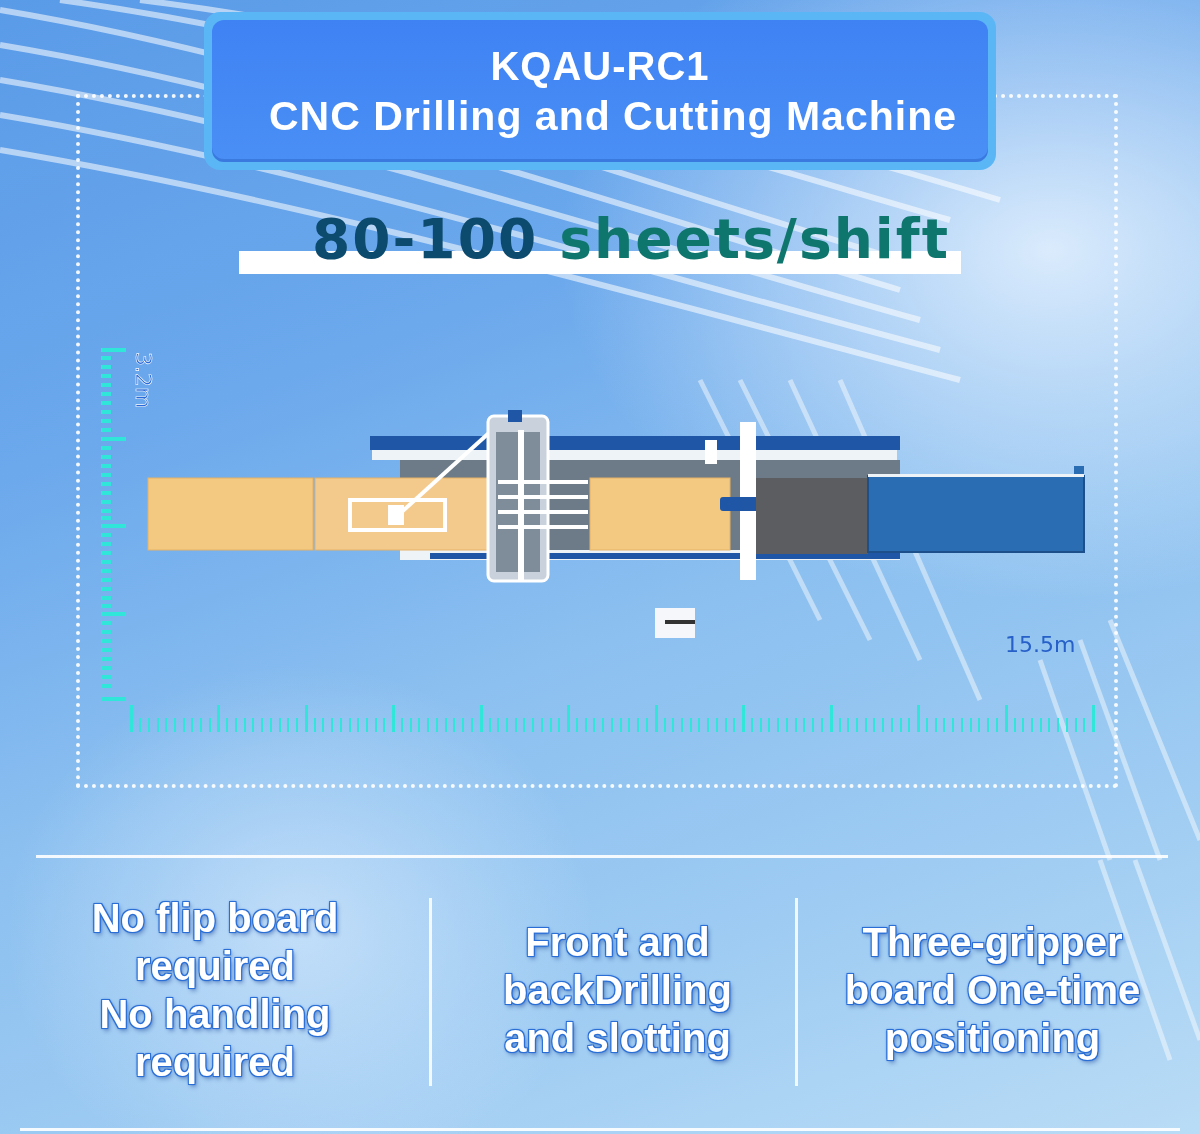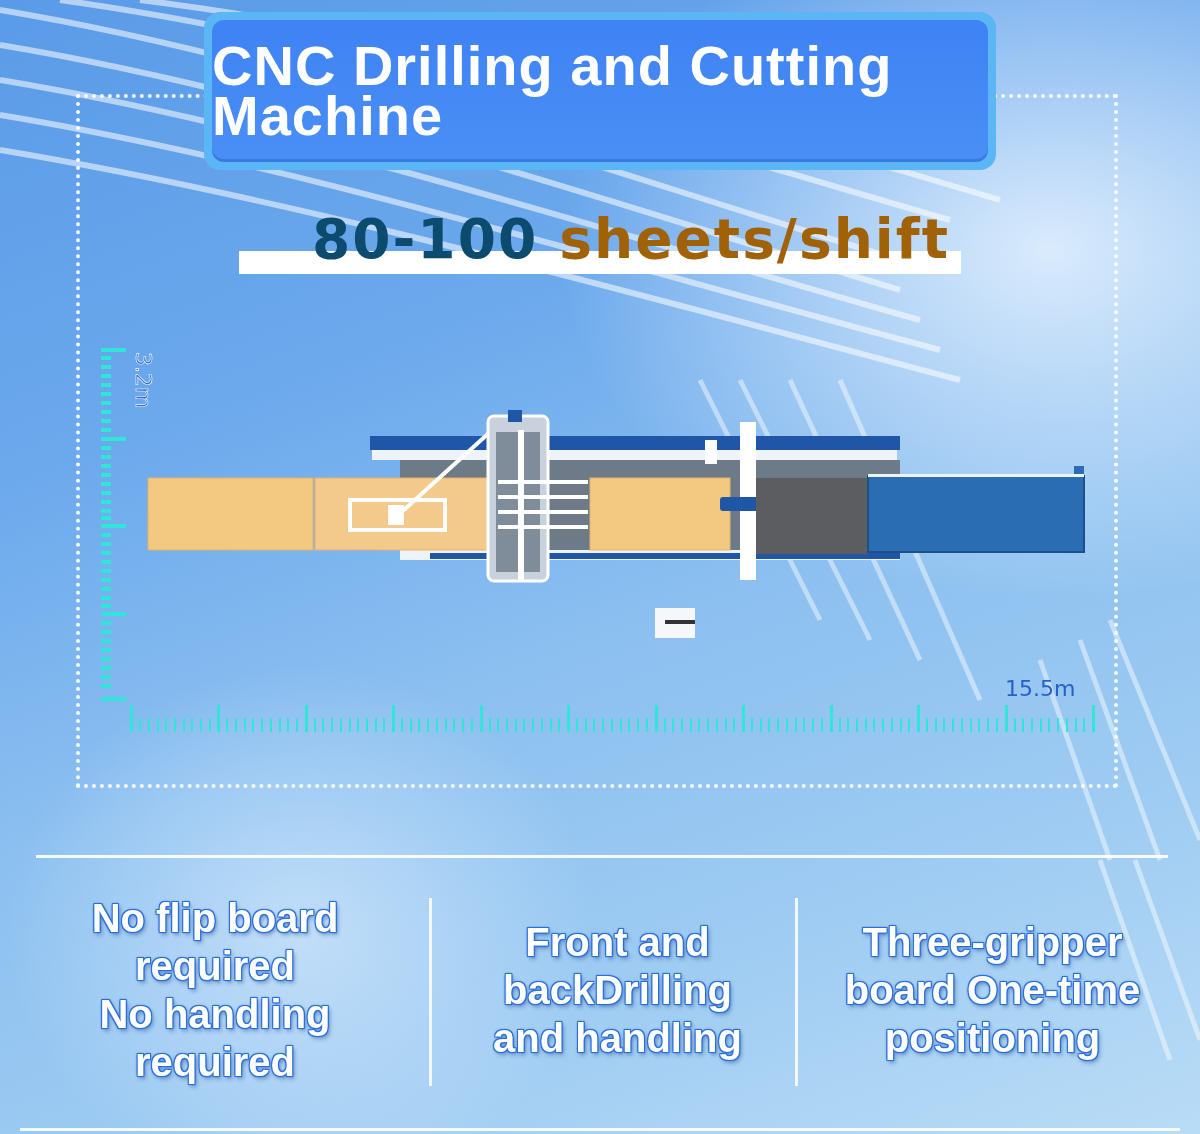--- a/index.html
+++ b/index.html
@@ -21,35 +21,35 @@
       background: #5bb6f6; border-radius: 16px; box-sizing: border-box; padding: 8px;
     }
     .title-inner {
       width: 100%; height: 100%; border-radius: 12px;
       background: linear-gradient(180deg, #3f82f4 0%, #4a8ff5 100%);
       box-shadow: inset 0 -3px 0 rgba(30,80,180,0.35);
       display: flex; flex-direction: column; align-items: center; justify-content: center;
       color: #fff; font-weight: bold;
     }
     .title-line1 { font-size: 40px; letter-spacing: 1px; line-height: 50px; }
-    .title-line2 { font-size: 56px; letter-spacing: 1px; line-height: 50px; }
+    .title-line2 { font-size: 41px; letter-spacing: 1px; line-height: 50px; margin-left: 26px; }
     .capacity-bar { position: absolute; left: 239px; top: 251px; width: 722px; height: 23px; background: #fff; }
     .capacity {
       position: absolute; left: 312px; top: 204px; height: 70px;
       font-family: "DejaVu Sans", sans-serif; font-weight: bold; font-size: 55px; line-height: 70px; letter-spacing: 2px;
       white-space: nowrap;
     }
     .cap-num { color: #0c4a6e; }
-    .cap-unit { color: #a16207; }
+    .cap-unit { color: #0f766e; }
     .ruler-label {
       position: absolute; color: #2660c8; font-family: "DejaVu Sans", sans-serif; font-size: 22px;
     }
     .v-label { left: 126px; top: 352px; transform-origin: 0 0; transform: translate(30px,0) rotate(90deg);
       color: #2a6ad8; -webkit-text-stroke: 0.6px #ffffff; }
-    .h-label { left: 1005px; top: 676px; }
+    .h-label { left: 1005px; top: 632px; }
     .divider-h { position: absolute; left: 36px; top: 855px; width: 1132px; height: 3px; background: rgba(255,255,255,0.9); }
     .divider-v { position: absolute; top: 898px; width: 3px; height: 188px; background: rgba(255,255,255,0.85); }
     .bottom-line { position: absolute; left: 20px; top: 1128px; width: 1160px; height: 3px; background: rgba(255,255,255,0.9); }
     .feature {
       position: absolute; top: 890px; height: 200px; text-align: center;
       display: flex; align-items: center; justify-content: center;
       color: #ffffff; font-weight: bold; font-size: 40px; line-height: 48px;
       text-shadow:
         0 0 2px #2b6fd6, 0 0 3px #2b6fd6, 1px 1px 0 #2b6fd6, -1px -1px 0 #2b6fd6,
         1px -1px 0 #2b6fd6, -1px 1px 0 #2b6fd6, 2px 3px 4px rgba(20,60,140,0.45);
@@ -80,20 +80,21 @@
     <path d="M1040,660 L1110,860"></path>
     <path d="M1135,860 L1200,1040"></path>
     <path d="M1100,860 L1170,1060"></path>
   </g>
 </svg>
 
 <div class="frame"></div>
 
 <div class="title-box">
   <div class="title-inner">
+    <div class="title-line1">KQAU-RC1</div>
     <div class="title-line2">CNC Drilling and Cutting Machine</div>
   </div>
 </div>
 
 <div class="capacity-bar"></div>
 <div class="capacity">
   <span class="cap-num">80-100</span>
   <span class="cap-unit">sheets/shift</span>
 </div>
 
@@ -309,21 +310,21 @@
 <div class="feature" style="left:40px; width:350px;">
   <span>No flip board
 required
 No handling
 required</span>
 </div>
 <div class="divider-v" style="left:429px;"></div>
 <div class="feature" style="left:440px; width:355px;">
   <span>Front and
 backDrilling
-and handling</span>
+and slotting</span>
 </div>
 <div class="divider-v" style="left:795px;"></div>
 <div class="feature" style="left:800px; width:385px;">
   <span>Three-gripper
 board One-time
 positioning</span>
 </div>
 
 <div class="bottom-line"></div>
 

